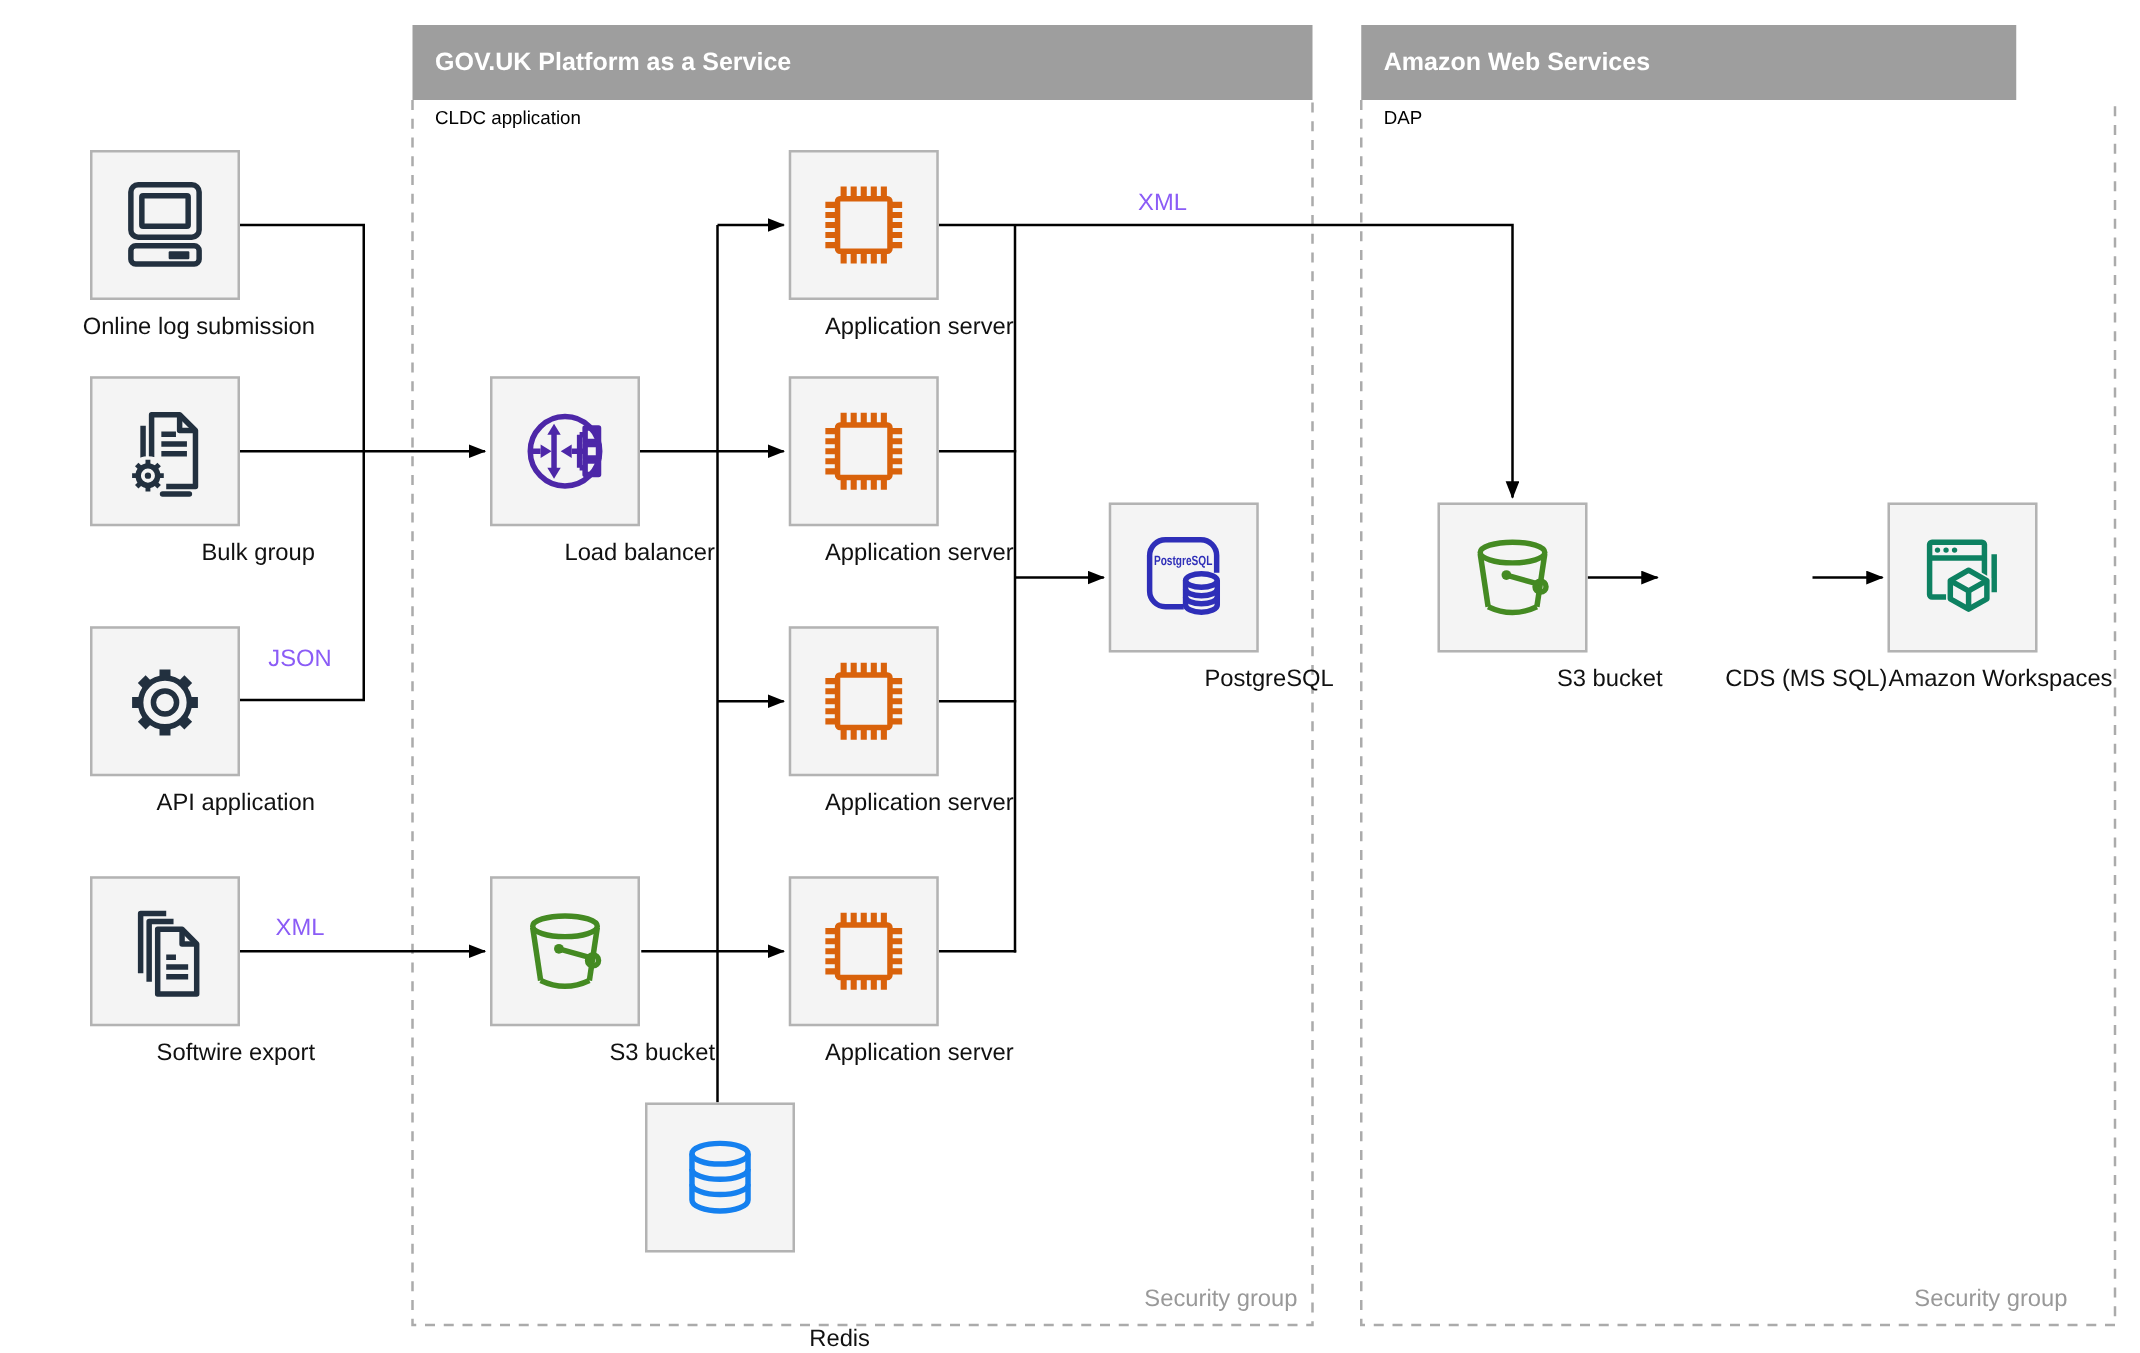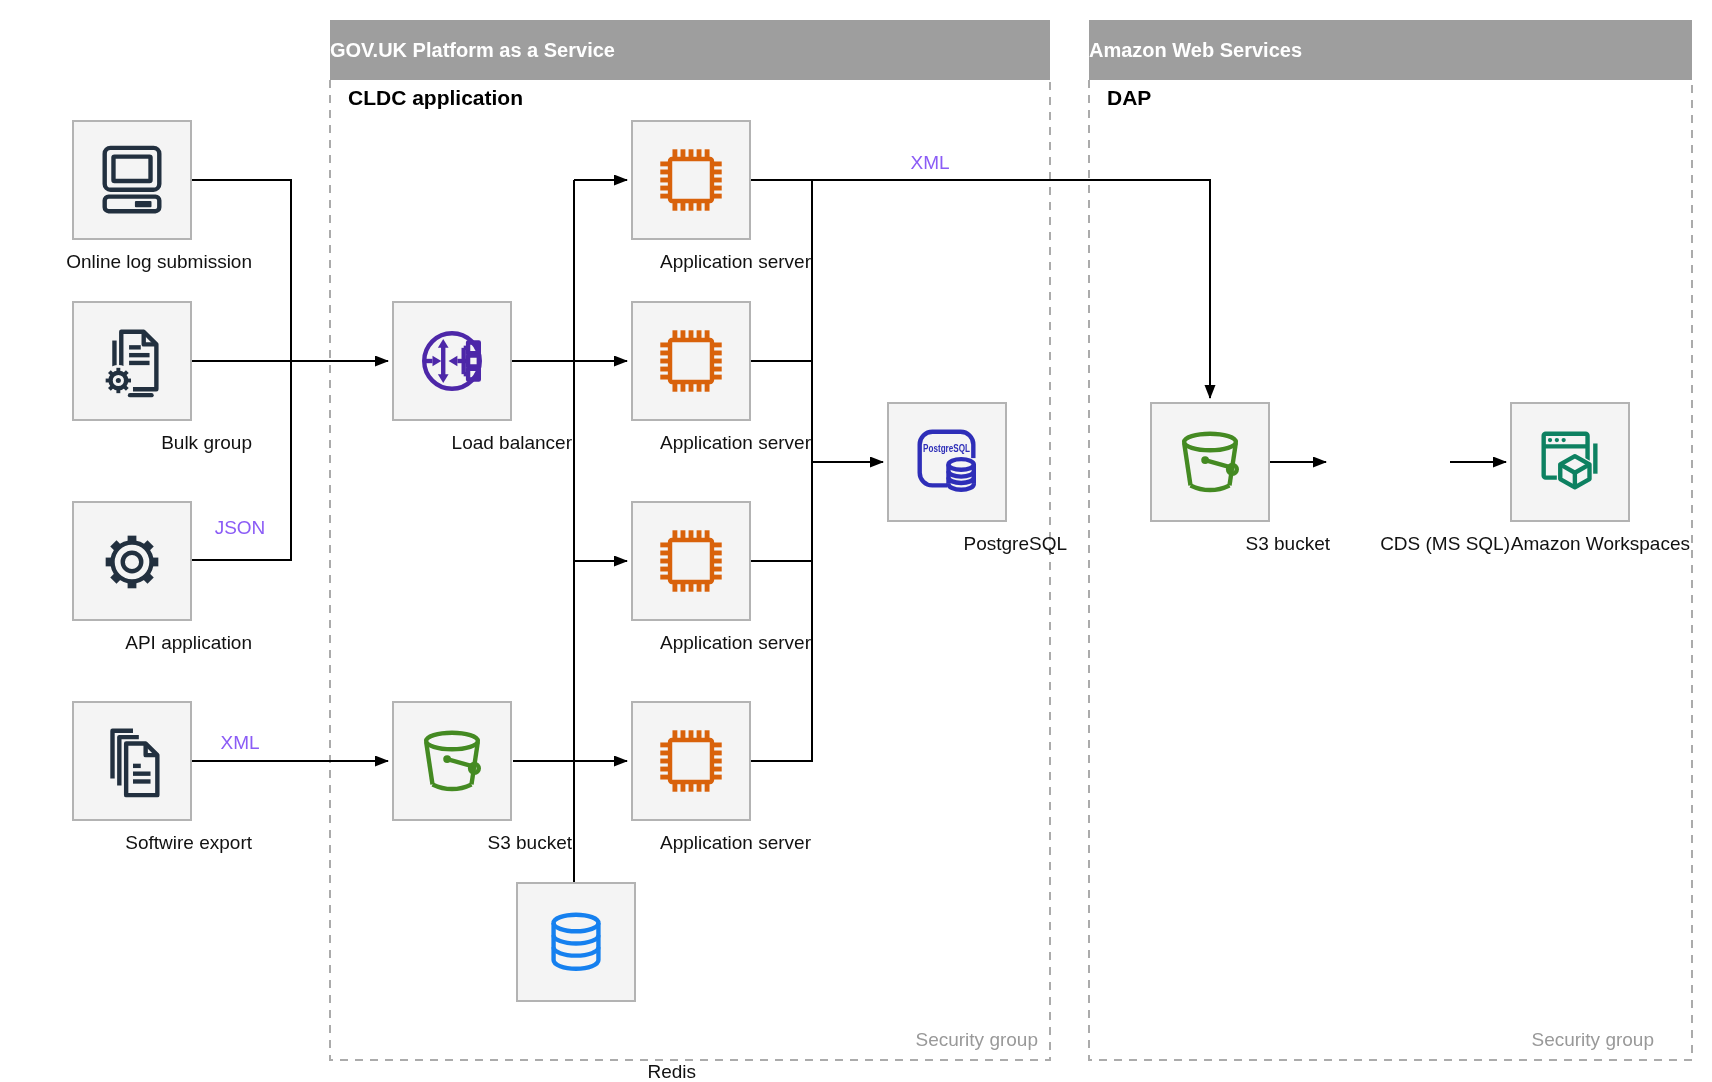--- a/index.html
+++ b/index.html
@@ -6,22 +6,22 @@
     --dark:#22303f; --purple:#4d27a8; --orange:#d9620b; --indigo:#2e2eb8;
     --green:#448a22; --blue:#1580ef; --teal:#0d8161;
     --header_gray:#9e9e9e; --node_border:#b3b3b3; --node_bg:#f4f4f4;
     --dashed_border:#ababab; --footer_gray:#999999;
   }
   html,body{margin:0;padding:0;background:#fff;}
   .canvas{position:relative;width:1712px;height:1082px;background:#ffffff;
           font-family:"Liberation Sans",sans-serif;overflow:hidden;}
   .container-header{position:absolute;height:60px;background:var(--header_gray);
           color:#ffffff;font-size:20px;font-weight:bold;line-height:60px;
-          box-sizing:border-box;}
-  .sub-label{position:absolute;font-size:21px;font-weight:bold;color:#000;}
+          padding-left:18px;box-sizing:border-box;}
+  .sub-label{position:absolute;font-size:15px;font-weight:normal;color:#000;}
   .footer-label{position:absolute;font-size:19px;color:var(--footer_gray);}
   .node{position:absolute;width:120px;height:120px;background:var(--node_bg);
         border:2px solid var(--node_border);box-sizing:border-box;
         display:flex;align-items:center;justify-content:center;}
   .node svg{width:78px;height:78px;display:block;}
   .nlabel{position:absolute;width:240px;text-align:right;font-size:19px;
           color:#111111;line-height:23px;}
   .elabel{position:absolute;width:120px;text-align:center;font-size:19px;
           color:#8b5cf6;}
   .wires{position:absolute;left:0;top:0;pointer-events:none;}
@@ -32,21 +32,21 @@
 </style>
 </head>
 <body>
 
 <div class="canvas">
 
   <div class="container-header" style="left:330px;top:20px;width:720px;">GOV.UK Platform as a Service</div>
   <div class="sub-label" style="left:348px;top:86px;">CLDC application</div>
   <div class="footer-label" style="left:830px;top:1029px;width:208px;text-align:right;">Security group</div>
 
-  <div class="container-header" style="left:1089px;top:20px;width:603px;">Amazon Web Services</div>
+  <div class="container-header" style="left:1089px;top:20px;width:524px;">Amazon Web Services</div>
   <div class="sub-label" style="left:1107px;top:86px;">DAP</div>
   <div class="footer-label" style="left:1448px;top:1029px;width:206px;text-align:right;">Security group</div>
 
   <svg class="wires" width="1712" height="1082">
     <defs>
       <marker id="arr" markerUnits="userSpaceOnUse" markerWidth="16" markerHeight="12" refX="13" refY="5.5" orient="auto">
         <path d="M0,0 L14,5.5 L0,11 Z" fill="#000"></path>
       </marker>
     </defs>
 

